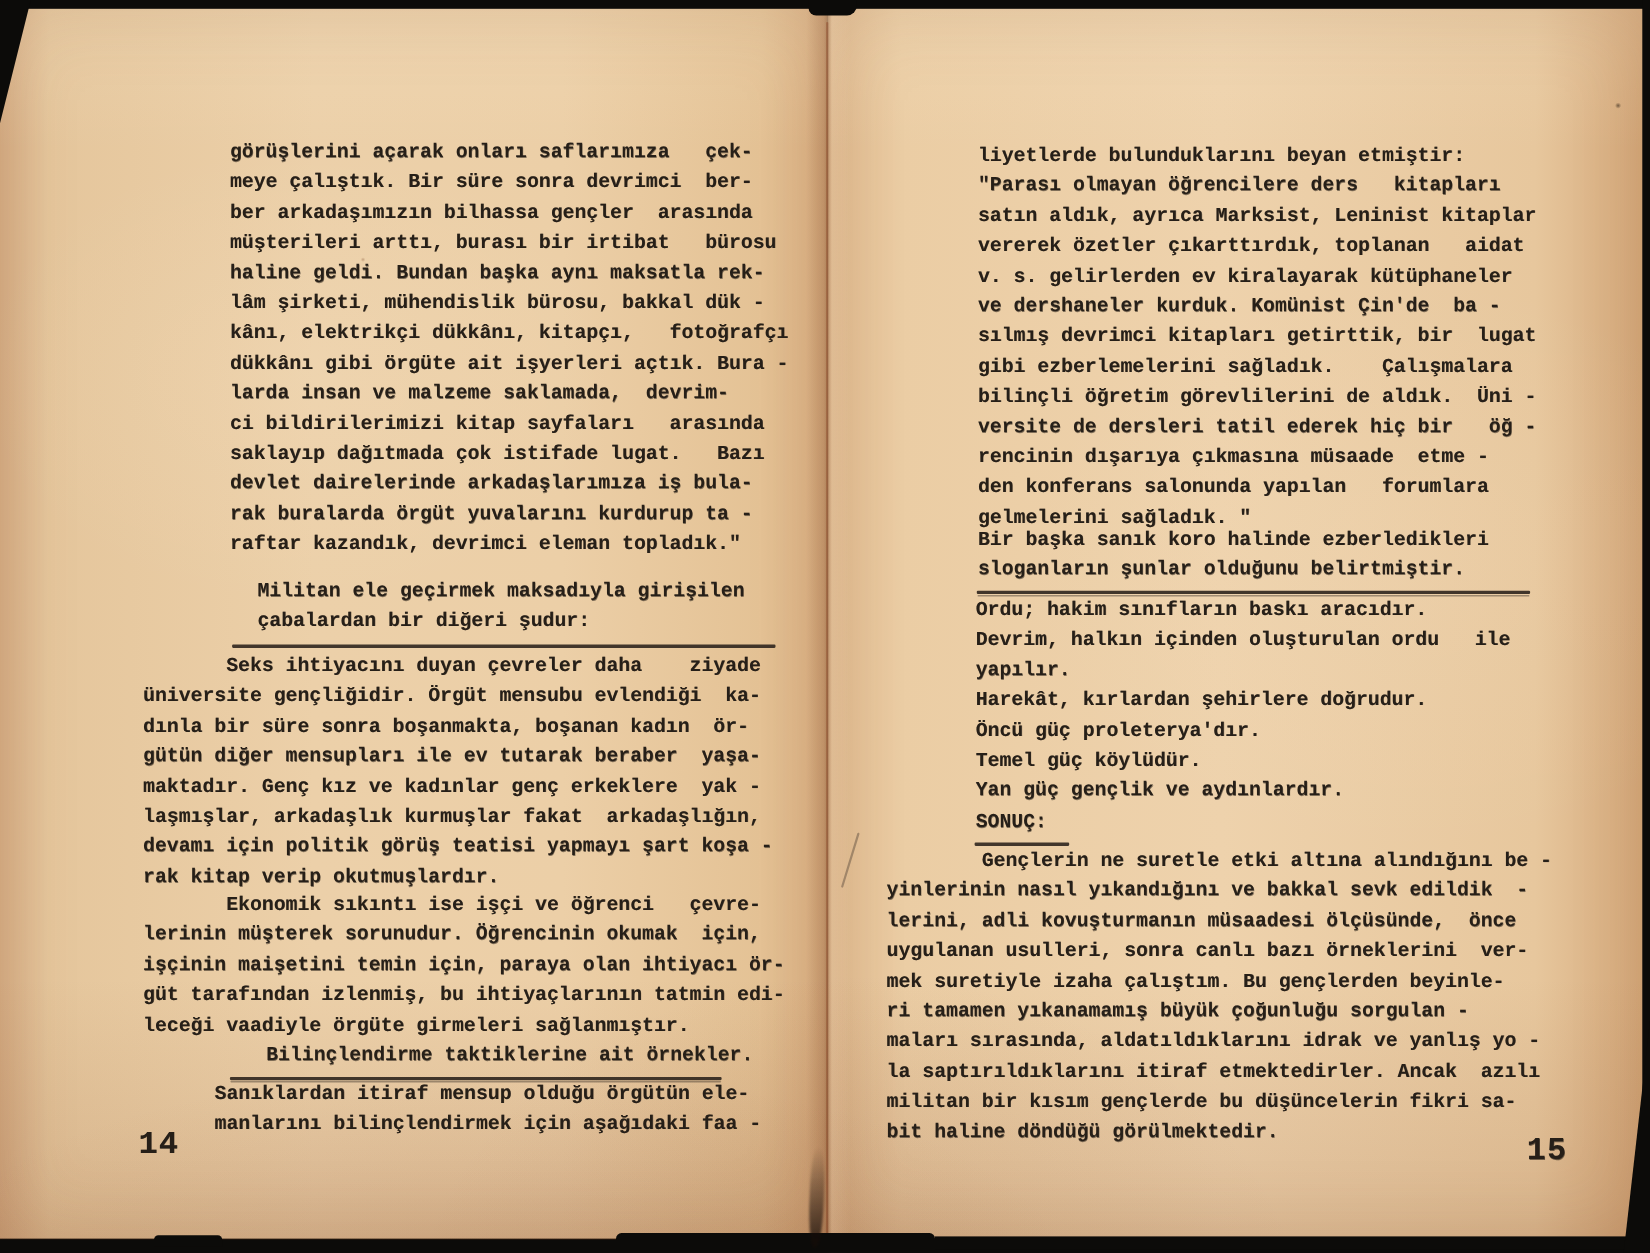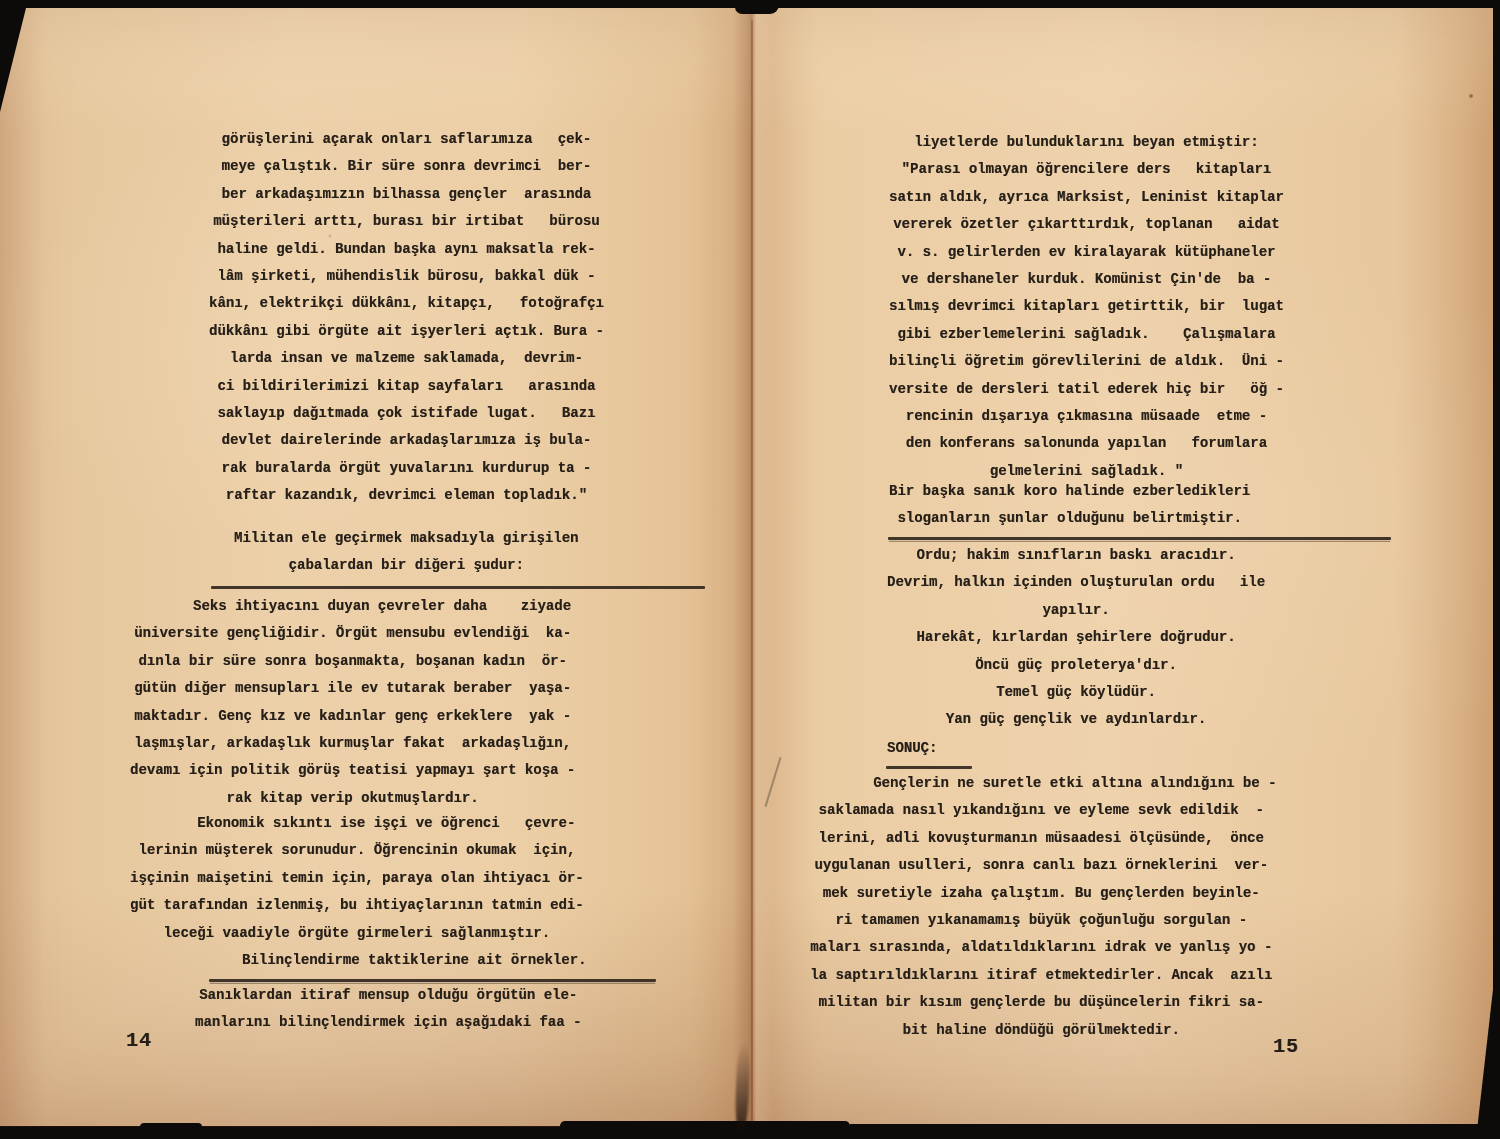--- a/index.html
+++ b/index.html
@@ -45,26 +45,26 @@
     border-radius:0 0 9px 7px;}
   .edge-right{position:absolute;right:0;top:0;width:7px;bottom:0;background:#0c0b09;}
   .corner-br{position:absolute;right:0;top:928px;width:24px;height:211px;background:#0c0b09;
     clip-path:polygon(100% 0,0 100%,100% 100%);}
   .gutter-bottom-mark{position:absolute;left:736px;top:1042px;width:13px;height:92px;
     background:linear-gradient(180deg,rgba(20,12,8,0),rgba(20,12,8,.8));
     border-radius:45%;transform:rotate(2deg);filter:blur(1px);}
   .pencil-mark{position:absolute;left:772px;top:756px;width:2px;height:52px;
     background:rgba(100,82,66,.5);transform:rotate(17deg);border-radius:2px;}
   
-  .tblock{position:absolute;font-size:14px;line-height:27.4px;
-    text-shadow:.35px .35px 0 rgba(38,31,24,.55);text-align:center;}
+  .tblock{position:absolute;font-size:18px;line-height:27.4px;
+    text-shadow:.35px .35px 0 rgba(38,31,24,.55);}
   .tline{white-space:pre;}
   .rule{position:absolute;height:2.6px;background:#2a211a;opacity:.88;border-radius:1px;}
   .rule-double{box-shadow:0 3px 0 -.8px rgba(42,33,26,.45);}
-  .pagenum{position:absolute;font-size:20px;line-height:30px;letter-spacing:1px;
+  .pagenum{position:absolute;font-size:29px;line-height:30px;letter-spacing:1px;
     text-shadow:.4px .4px 0 rgba(38,31,24,.6);}
 </style>
 </head>
 <body>
 
 <div class="scene">
 
   <div class="page page-left"></div>
   <div class="page page-right"></div>
 
@@ -160,32 +160,32 @@
       <div class="tline">Yan güç gençlik ve aydınlardır.</div>
     </div>
 
   <div class="tblock" style="left:887px;top:735px;">
     <div class="tline">SONUÇ:</div>
   </div>
   <div class="rule" style="left:886px;top:766px;width:86px;"></div>
 
   <div class="tblock" style="left:806px;top:770px;">
       <div class="tline">        Gençlerin ne suretle etki altına alındığını be -</div>
-      <div class="tline">saklamada nasıl yıkandığını ve eyleme sevk edildik  -</div>
+      <div class="tline">yinlerinin nasıl yıkandığını ve bakkal sevk edildik  -</div>
       <div class="tline">lerini, adli kovuşturmanın müsaadesi ölçüsünde,  önce</div>
       <div class="tline">uygulanan usulleri, sonra canlı bazı örneklerini  ver-</div>
       <div class="tline">mek suretiyle izaha çalıştım. Bu gençlerden beyinle-</div>
       <div class="tline">ri tamamen yıkanamamış büyük çoğunluğu sorgulan -</div>
       <div class="tline">maları sırasında, aldatıldıklarını idrak ve yanlış yo -</div>
       <div class="tline">la saptırıldıklarını itiraf etmektedirler. Ancak  azılı</div>
       <div class="tline">militan bir kısım gençlerde bu düşüncelerin fikri sa-</div>
       <div class="tline">bit haline döndüğü görülmektedir.</div>
     </div>
 
-  <div class="pagenum" style="left:1273px;top:1032px;">15</div>
+  <div class="pagenum" style="left:1388px;top:1032px;">15</div>
 
   <div class="edge-top"></div>
   <div class="corner-tl"></div>
   <div class="gutter-top-mark"></div>
   <div class="edge-bottom"></div>
   <div class="blob blob-b1"></div>
   <div class="blob blob-b2"></div>
   <div class="blob blob-b3"></div>
   <div class="edge-right"></div>
   <div class="corner-br"></div>

